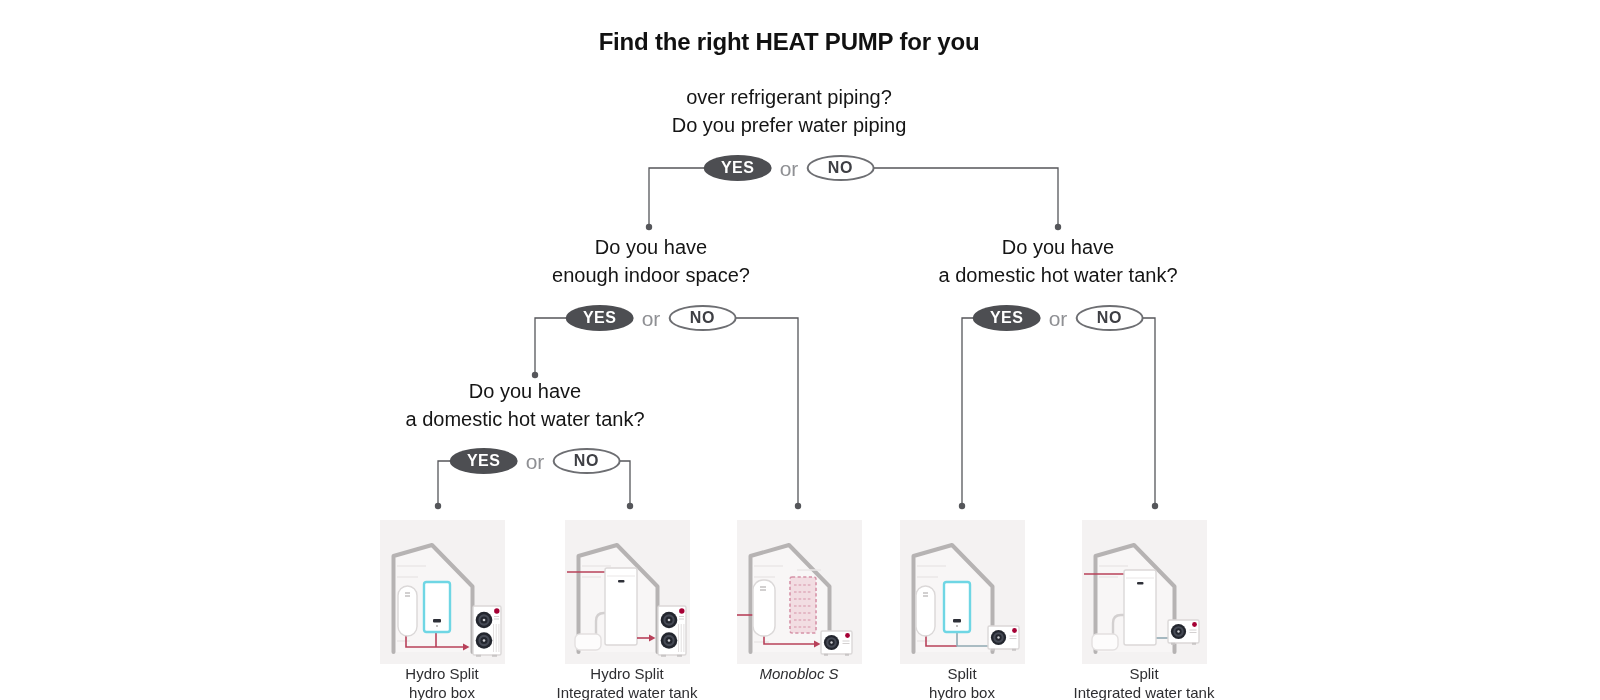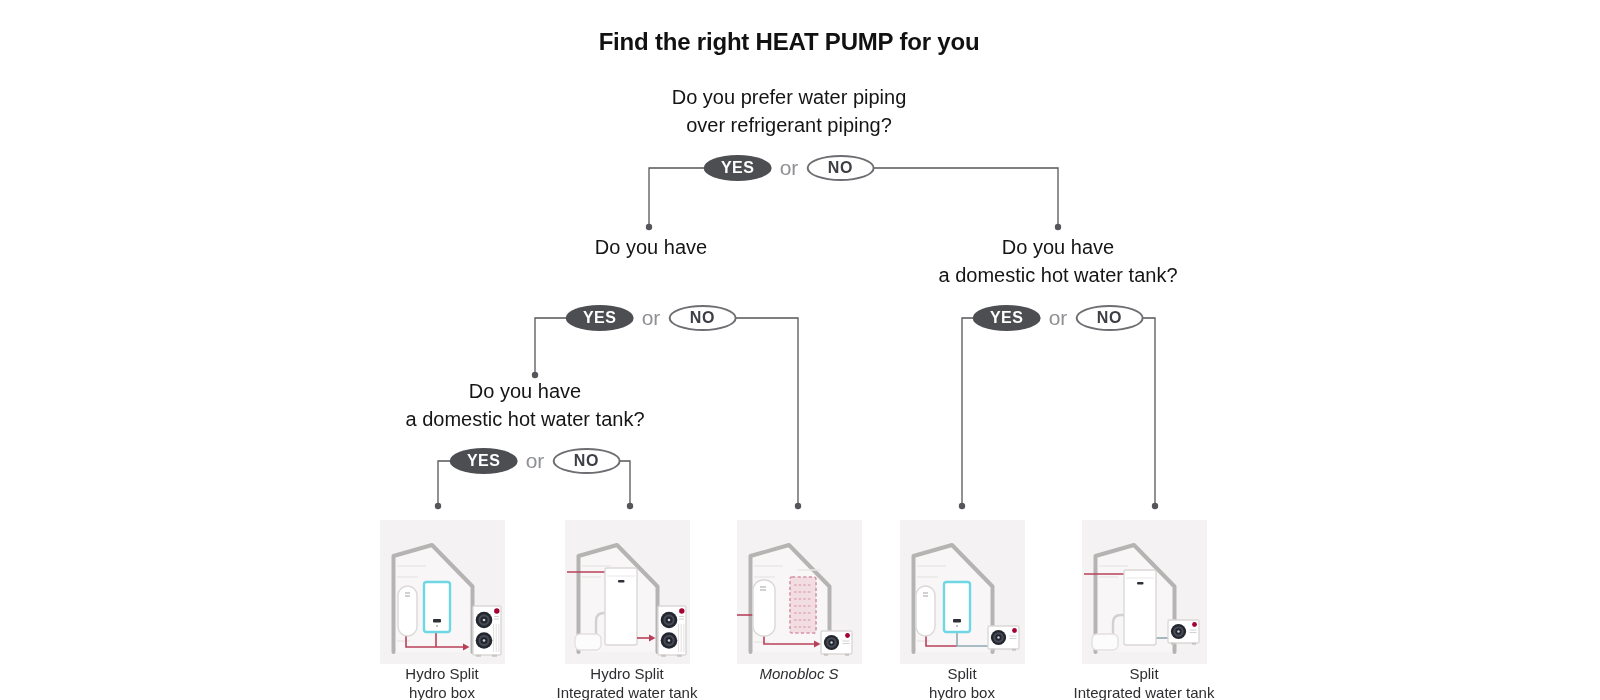--- a/index.html
+++ b/index.html
@@ -19,21 +19,21 @@
     position:absolute;transform:translateX(-50%);text-align:center;
     font-size:20px;line-height:28px;color:var(--question-text);white-space:nowrap;
   }
   .q1{left:789px;top:55px;}
   .q2l{left:651px;top:205px;}
   .q2r{left:1058px;top:205px;}
   .q3{left:525px;top:349px;}
 
   .badge-group{
     position:absolute;transform:translateX(-50%);
-    display:flex;align-items:center;gap:8px;
+    display:flex;align-items:flex-end;gap:8px;
   }
   .bg1{left:789px;top:127px;}
   .bg2l{left:651px;top:277px;}
   .bg2r{left:1058px;top:277px;}
   .bg3{left:535px;top:420px;}
   .badge{
     width:68px;height:26px;border-radius:50%;box-sizing:border-box;
     display:flex;align-items:center;justify-content:center;
     font-size:16px;font-weight:700;letter-spacing:0.5px;cursor:pointer;
   }
@@ -99,25 +99,26 @@
     <circle class="cdot" cx="1058" cy="199" r="3.2"></circle>
     <circle class="cdot" cx="535" cy="347" r="3.2"></circle>
     <circle class="cdot" cx="798" cy="478" r="3.2"></circle>
     <circle class="cdot" cx="962" cy="478" r="3.2"></circle>
     <circle class="cdot" cx="1155" cy="478" r="3.2"></circle>
     <circle class="cdot" cx="438" cy="478" r="3.2"></circle>
     <circle class="cdot" cx="630" cy="478" r="3.2"></circle>
   </svg>
 
   <div class="q q1">
+    <div>over refrigerant piping?</div>
     <div>Do you prefer water piping</div>
-    <div>over refrigerant piping?</div>
   </div>
   <div class="q q2l">
     <div>Do you have</div>
+    <div>enough indoor space?</div>
   </div>
   <div class="q q2r">
     <div>Do you have</div>
     <div>a domestic hot water tank?</div>
   </div>
   <div class="q q3">
     <div>Do you have</div>
     <div>a domestic hot water tank?</div>
   </div>
 

